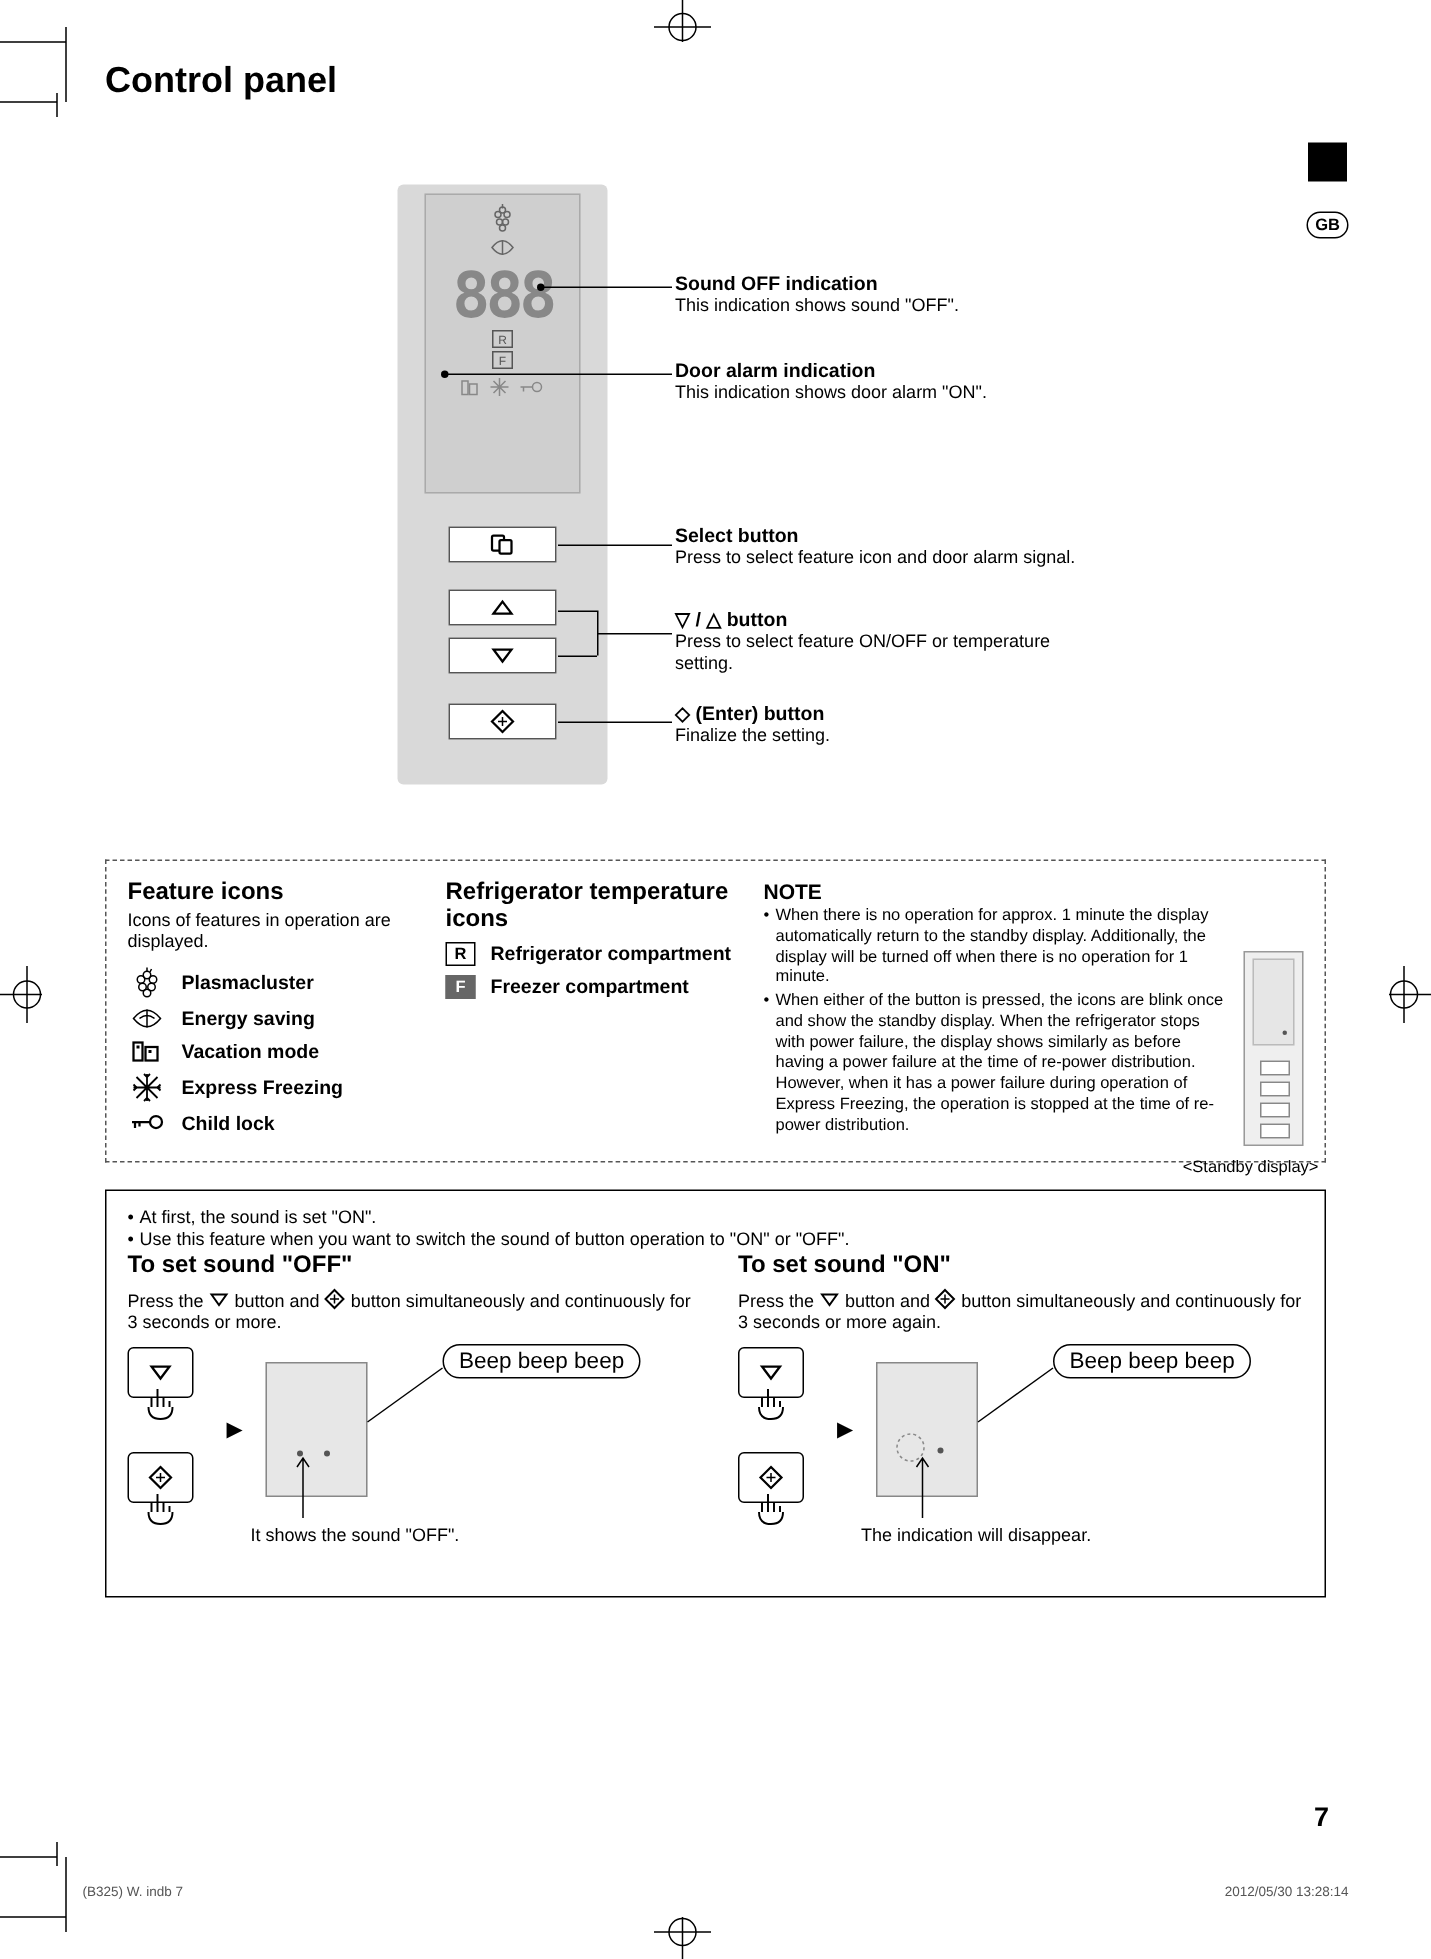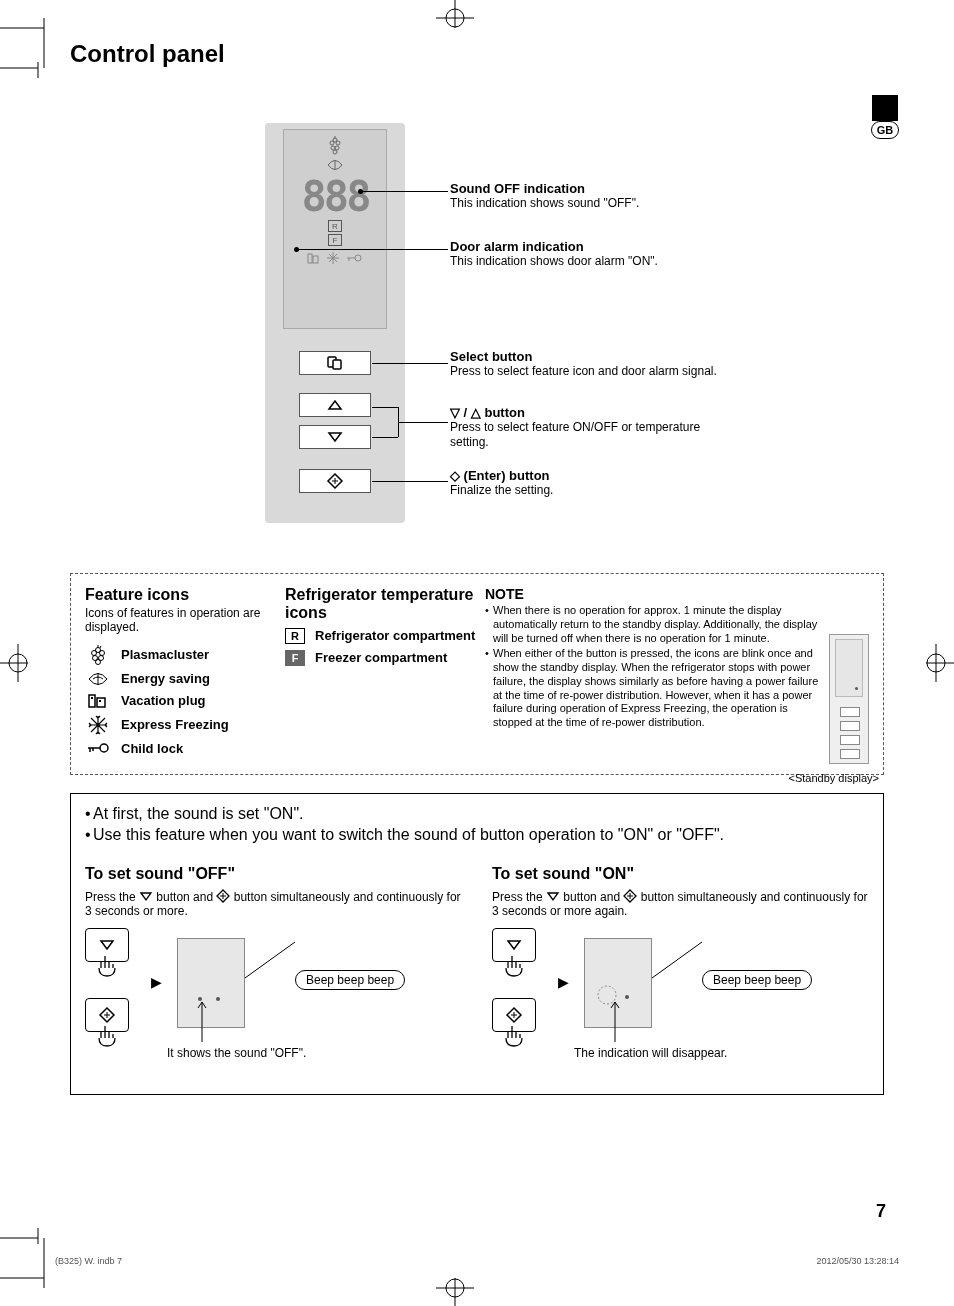--- a/index.html
+++ b/index.html
@@ -4,21 +4,21 @@
 <style>
   * { box-sizing: border-box; }
   body { margin: 0; font-family: Arial, Helvetica, sans-serif; font-size: 13px; color: #000; background: #fff; width: 954px; }
   .page { position: relative; width: 954px; height: 1306px; padding: 40px 70px 40px 70px; }
 
   
   .regmark { position:absolute; color:#000; }
   .regmark svg { display:block; }
 
   
-  .side-badges { position:absolute; top:95px; right:55px; display:flex; flex-direction:column; gap:0; align-items:center;}
+  .side-badges { position:absolute; top:95px; right:55px; display:flex; flex-direction:column; gap:20px; align-items:center;}
   .side-badges .black-sq { width:26px; height:26px; background:#000; }
   .side-badges .gb { width:28px; height:18px; border:1px solid #000; border-radius:9px; display:flex; align-items:center; justify-content:center; font-weight:bold; font-size:11px; }
 
   h1 { font-family: Arial, Helvetica, sans-serif; font-weight: 900; font-size: 24px; margin:0; }
 
   
   .upper { position:relative; margin-top:55px; height:430px; }
   .panel-box { position:absolute; left:195px; top:0; width:140px; height:400px; background:#d9d9d9; border-radius:4px;}
   .panel-display { position:absolute; left:18px; top:6px; width:104px; height:200px; background:#cfcfcf; border:1px solid #aaa; display:flex; flex-direction:column; align-items:center; padding-top:6px;}
   .panel-display .grapes { width:18px; height:18px; }
@@ -38,21 +38,21 @@
   .callout .desc { font-size:12px; line-height:1.25; }
   .callout.c1 { top:58px; }
   .callout.c2 { top:116px; }
   .callout.c3 { top:226px; }
   .callout.c4 { top:282px; }
   .callout.c5 { top:345px; }
   .line { position:absolute; height:1px; background:#000; }
   .dot { position:absolute; width:5px; height:5px; background:#000; border-radius:50%; }
 
   
-  .dashed-box { position:relative; border:1px dashed #555; padding:12px 14px 12px 14px; margin-top:20px; display:flex; }
+  .dashed-box { position:relative; border:1px dashed #555; padding:12px 14px 12px 14px; margin-top:20px; display:flex; gap:12px;}
   .dashed-col { }
   .col-a { width:200px; }
   .col-b { width:200px; }
   .col-c { flex:1; position:relative;}
   .subhead { font-weight:bold; font-size:16px; margin-bottom:2px; }
   .subdesc { font-size:12px; margin-bottom:10px; line-height:1.2;}
   .fi-row { display:flex; align-items:center; gap:10px; margin:6px 0; }
   .fi-row .ico { width:26px; display:flex; justify-content:center; }
   .fi-row .lbl { font-weight:bold; font-size:13px; }
   .ti-row { display:flex; align-items:center; gap:10px; margin:6px 0; }
@@ -66,30 +66,30 @@
   .note-body li::before { content:"•"; position:absolute; left:0; }
   .standby-pic { position:absolute; right:0px; top:48px; width:40px; height:130px; border:1px solid #999; background:#efefef; }
   .standby-pic .inner{ position:absolute; left:5px; top:4px; right:5px; height:58px; border:1px solid #bbb; background:#e6e6e6;}
   .standby-pic .inner .d{ position:absolute; right:4px; bottom:6px; width:3px;height:3px;background:#555; border-radius:50%;}
   .standby-pic .b{ position:absolute; left:10px; width:20px; height:10px; border:1px solid #888; background:#fff;}
   .standby-lbl{ position:absolute; right:-10px; top:186px; font-size:11px;}
 
   
   .sound-box { border:1px solid #000; margin-top:18px; padding:10px 14px 16px 14px; position:relative;}
   .sound-box h2 { font-weight:900; font-size:22px; margin:0 0 6px 0;}
-  .sound-intro { font-size:16px; line-height:1.3; margin-bottom:20px;}
+  .sound-intro { font-size:12px; line-height:1.3; margin-bottom:0;}
   .sound-intro div{ position:relative; padding-left:8px;}
   .sound-intro div::before{content:"•"; position:absolute; left:0;}
   .sound-cols{ display:flex; gap:30px; }
   .sound-col { flex:1; }
   .sc-head { font-weight:bold; font-size:16px; margin-bottom:6px;}
   .sc-text { font-size:12px; margin-bottom:10px;}
   .diagram { position:relative; height:150px; }
   .dbtn { width:44px; height:34px; border:1px solid #000; border-radius:4px; display:flex; align-items:center; justify-content:center; background:#fff;}
-  .beep-label { position:absolute; border:1px solid #000; border-radius:12px; padding:2px 10px; font-size:12px; background:#fff;margin-top:44px;}
+  .beep-label { position:absolute; border:1px solid #000; border-radius:12px; padding:2px 10px; font-size:15px; background:#fff;}
   .play { font-size:14px;}
   .disp-box { width:68px; height:90px; border:1px solid #888; background:#e7e7e7; position:absolute;}
   .cap { font-size:12px; }
 
   
   .pgnum { position:absolute; right:68px; bottom:84px; font-weight:bold; font-size:18px;}
   .footline { position:absolute; left:55px; bottom:40px; font-size:9px; color:#555;}
   .footline.r { left:auto; right:55px;}
 
   svg { overflow:visible; }
@@ -276,21 +276,21 @@
       </div>
       <div class="fi-row">
         <span class="ico">
             <svg width="22" height="16" viewBox="0 0 22 16">
               <rect x="2" y="2" width="6" height="12" fill="none" stroke="#000" stroke-width="1.5"></rect>
               <rect x="10" y="5" width="8" height="9" fill="none" stroke="#000" stroke-width="1.5"></rect>
               <rect x="4" y="4" width="2" height="2" fill="#000"></rect>
               <rect x="12" y="7" width="2" height="2" fill="#000"></rect>
             </svg>
           </span>
-        <span class="lbl">Vacation plug</span>
+        <span class="lbl">Vacation mode</span>
       </div>
       <div class="fi-row">
         <span class="ico">
             <svg width="20" height="20" viewBox="0 0 20 20">
               <g stroke="#000" stroke-width="1.2">
                 <path d="M10 1V19M1 10H19M3 3L17 17M17 3L3 17"></path>
                 <path d="M10 3 L8 1 M10 3 L12 1 M10 17 L8 19 M10 17 L12 19 M3 10 L1 8 M3 10 L1 12 M17 10 L19 8 M17 10 L19 12"></path>
               </g>
             </svg>
           </span>

